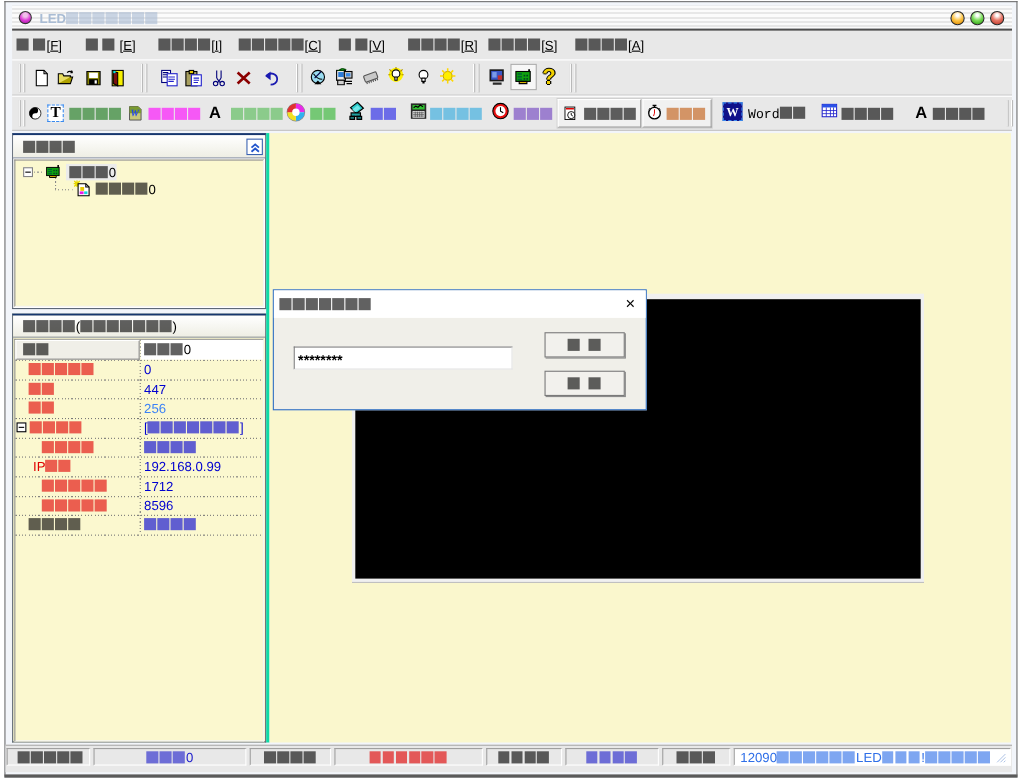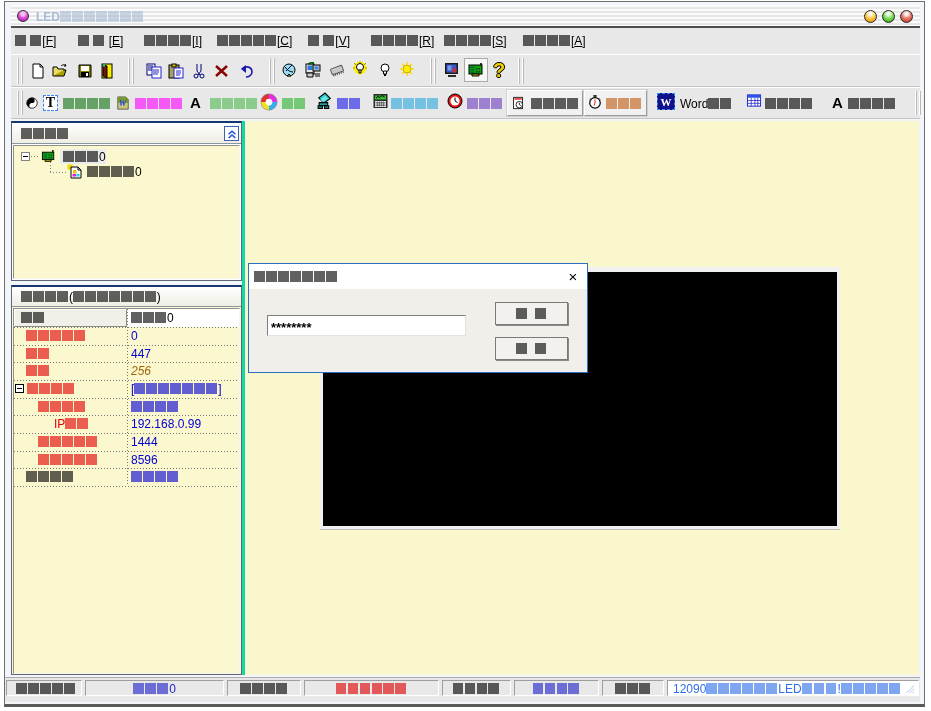--- a/index.html
+++ b/index.html
@@ -195,21 +195,21 @@
 <div style="position:absolute;left:531px;top:97px;font-size:12px;color:#000;--c:#000;"><i></i><i></i><i></i><i></i></div>
 <div class="abs" style="left:584px;top:90px;width:63px;height:26px;background:#F1F1F1;border:1px solid;border-color:#fff #9a9a9a #9a9a9a #fff;box-shadow:0 0 0 1px #D0D0D0"></div>
 <svg class="abs" style="left:588px;top:94px" width="14" height="16" viewBox="0 0 16 16">
     <path d="M6 1h4M8 1v2" stroke="#000" stroke-width="1.4"></path>
     <circle cx="8" cy="9" r="6" fill="#fff" stroke="#000" stroke-width="1.4"></circle>
     <path d="M8 5v4l-1 3" stroke="#E00000" fill="none"></path>
     <path d="M3 4L2 5M13 4l1 1" stroke="#000"></path>
   </svg>
 <div style="position:absolute;left:606px;top:97px;font-size:12px;color:#C05A10;--c:#C05A10;"><i></i><i></i><i></i></div>
 <div class="abs" style="left:657px;top:93px;width:18px;height:17px;border:1px dashed #3A8AEE;background:#10108A;color:#fff;font-weight:bold;font-size:11px;text-align:center;line-height:16px;font-family:'Liberation Serif',serif">W</div>
-<div style="position:absolute;left:680px;top:97px;font-size:12px;color:#000;--c:#000;">Word<i></i><i></i></div>
+<div style="position:absolute;left:680px;top:97px;font-size:12px;color:#000;font-family:Liberation Mono, monospace;--c:#000;">Word<i></i><i></i></div>
 <svg class="abs" style="left:746px;top:93px" width="16" height="15" viewBox="0 0 16 16">
     <rect x="1" y="2" width="14" height="12" fill="#fff" stroke="#2222CC"></rect>
     <rect x="1" y="2" width="14" height="3" fill="#2A52E8"></rect>
     <path d="M1 8h14M1 11h14M5 5v9M9 5v9M12 5v9" stroke="#2222CC" stroke-width=".8"></path>
   </svg>
 <div style="position:absolute;left:765px;top:97px;font-size:12px;color:#000;--c:#000;"><i></i><i></i><i></i><i></i></div>
 <div class="abs" style="left:832px;top:94px;font-size:15px;font-weight:bold;color:#000">A</div>
 <div style="position:absolute;left:848px;top:97px;font-size:12px;color:#000;--c:#000;"><i></i><i></i><i></i><i></i></div>
 <div class="abs" style="left:11px;top:121px;width:231px;height:160px;border:1px solid #5E6876;border-top:2px solid #16366E;background:#fff"></div>
 <div class="abs" style="left:12px;top:123px;width:229px;height:21px;background:linear-gradient(180deg,#ffffff,#EEEEE4);border-bottom:1px solid #8C95A4"></div>
@@ -264,29 +264,29 @@
 <div class="abs" style="left:127px;top:309px;width:1px;height:177px;background:repeating-linear-gradient(180deg,#777 0 1px,transparent 1px 3px)"></div>
 <div class="abs" style="left:14px;top:309px;width:113px;height:18px;background:#F0EFE8;border:1px solid;border-color:#fff #8a8a8a #8a8a8a #fff"></div>
 <div class="abs" style="left:128px;top:309px;width:111px;height:18px;background:#fff"></div>
 <div style="position:absolute;left:21px;top:311px;font-size:12px;color:#000;--c:#000;"><i></i><i></i></div>
 <div style="position:absolute;left:131px;top:311px;font-size:12px;color:#000;--c:#000;"><i></i><i></i><i></i>0</div>
 <div style="position:absolute;left:26px;top:329px;font-size:12px;color:#E00000;--c:#E00000;"><i></i><i></i><i></i><i></i><i></i></div>
 <div style="position:absolute;left:131px;top:329px;font-size:12px;color:#0000D0;--c:#0000D0;">0</div>
 <div style="position:absolute;left:26px;top:347px;font-size:12px;color:#E00000;--c:#E00000;"><i></i><i></i></div>
 <div style="position:absolute;left:131px;top:347px;font-size:12px;color:#0000D0;--c:#0000D0;">447</div>
 <div style="position:absolute;left:26px;top:364px;font-size:12px;color:#E00000;--c:#E00000;"><i></i><i></i></div>
-<div style="position:absolute;left:131px;top:364px;font-size:12px;color:#a16207;font-style:italic;--c:#0000D0;">256</div>
+<div style="position:absolute;left:131px;top:364px;font-size:12px;color:#3b82f6;--c:#0000D0;">256</div>
 <div style="position:absolute;left:27px;top:382px;font-size:12px;color:#E00000;--c:#E00000;"><i></i><i></i><i></i><i></i></div>
 <div style="position:absolute;left:131px;top:382px;font-size:12px;color:#0000D0;--c:#0000D0;">[<i></i><i></i><i></i><i></i><i></i><i></i><i></i>]</div>
 <div style="position:absolute;left:38px;top:400px;font-size:12px;color:#E00000;--c:#E00000;"><i></i><i></i><i></i><i></i></div>
 <div style="position:absolute;left:131px;top:400px;font-size:12px;color:#0000D0;--c:#0000D0;"><i></i><i></i><i></i><i></i></div>
-<div style="position:absolute;left:54px;top:417px;font-size:12px;color:#E00000;--c:#E00000;">IP<i></i><i></i></div>
+<div style="position:absolute;left:30px;top:417px;font-size:12px;color:#E00000;--c:#E00000;">IP<i></i><i></i></div>
 <div style="position:absolute;left:131px;top:417px;font-size:12px;color:#0000D0;--c:#0000D0;">192.168.0.99</div>
 <div style="position:absolute;left:38px;top:435px;font-size:12px;color:#E00000;--c:#E00000;"><i></i><i></i><i></i><i></i><i></i></div>
-<div style="position:absolute;left:131px;top:435px;font-size:12px;color:#0000D0;--c:#0000D0;">1444</div>
+<div style="position:absolute;left:131px;top:435px;font-size:12px;color:#0000D0;--c:#0000D0;">1712</div>
 <div style="position:absolute;left:38px;top:453px;font-size:12px;color:#E00000;--c:#E00000;"><i></i><i></i><i></i><i></i><i></i></div>
 <div style="position:absolute;left:131px;top:453px;font-size:12px;color:#0000D0;--c:#0000D0;">8596</div>
 <div style="position:absolute;left:26px;top:470px;font-size:12px;color:#000;--c:#000;"><i></i><i></i><i></i><i></i></div>
 <div style="position:absolute;left:131px;top:470px;font-size:12px;color:#0000D0;--c:#0000D0;"><i></i><i></i><i></i><i></i></div>
 <div class="abs" style="left:15px;top:384px;width:9px;height:9px;background:#fff;border:1px solid #000"></div>
 <div class="abs" style="left:17px;top:388px;width:5px;height:1px;background:#000"></div>
 <div class="abs" style="left:242px;top:121px;width:3px;height:554px;background:#0FD9A6"></div>
 <div class="abs" style="left:245px;top:121px;width:674px;height:554px;background:#FAF7CD"></div>
 <div class="abs" style="left:320px;top:267px;width:520px;height:262px;background:#F0F0F0;box-shadow:0 1px 0 #C0C0C0"></div>
 <div class="abs" style="left:323px;top:272px;width:514px;height:254px;background:#000"></div>

